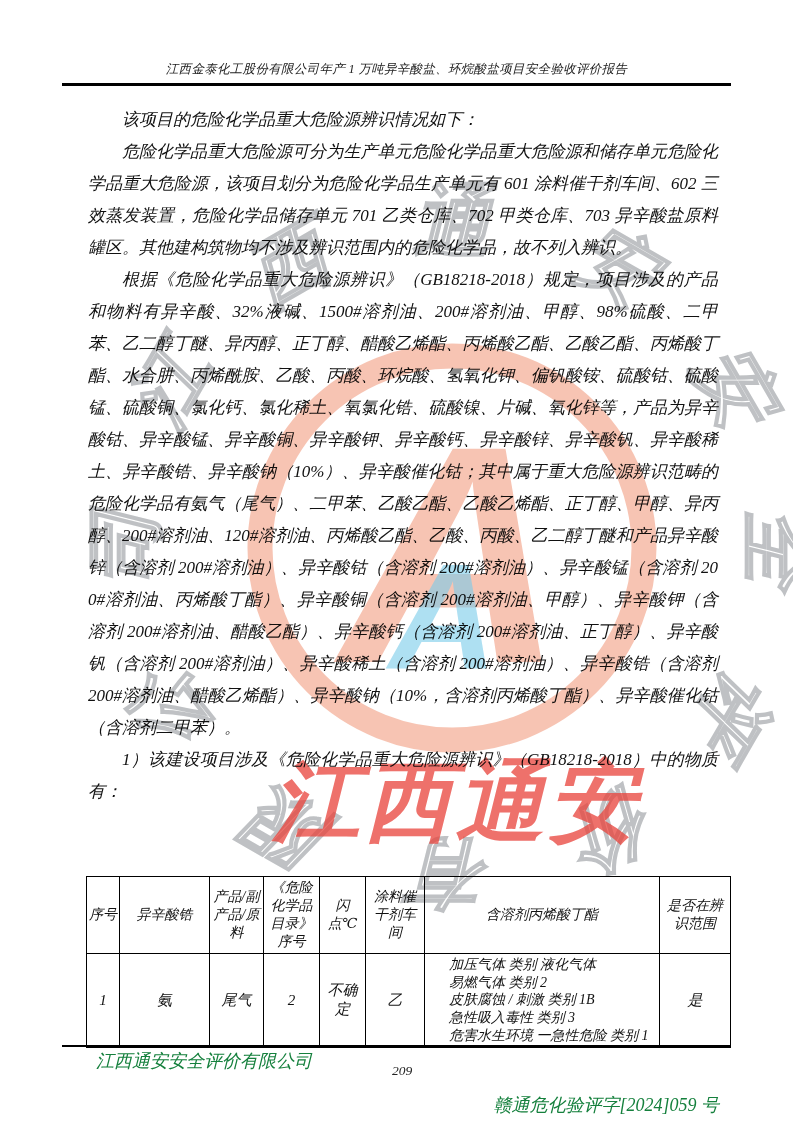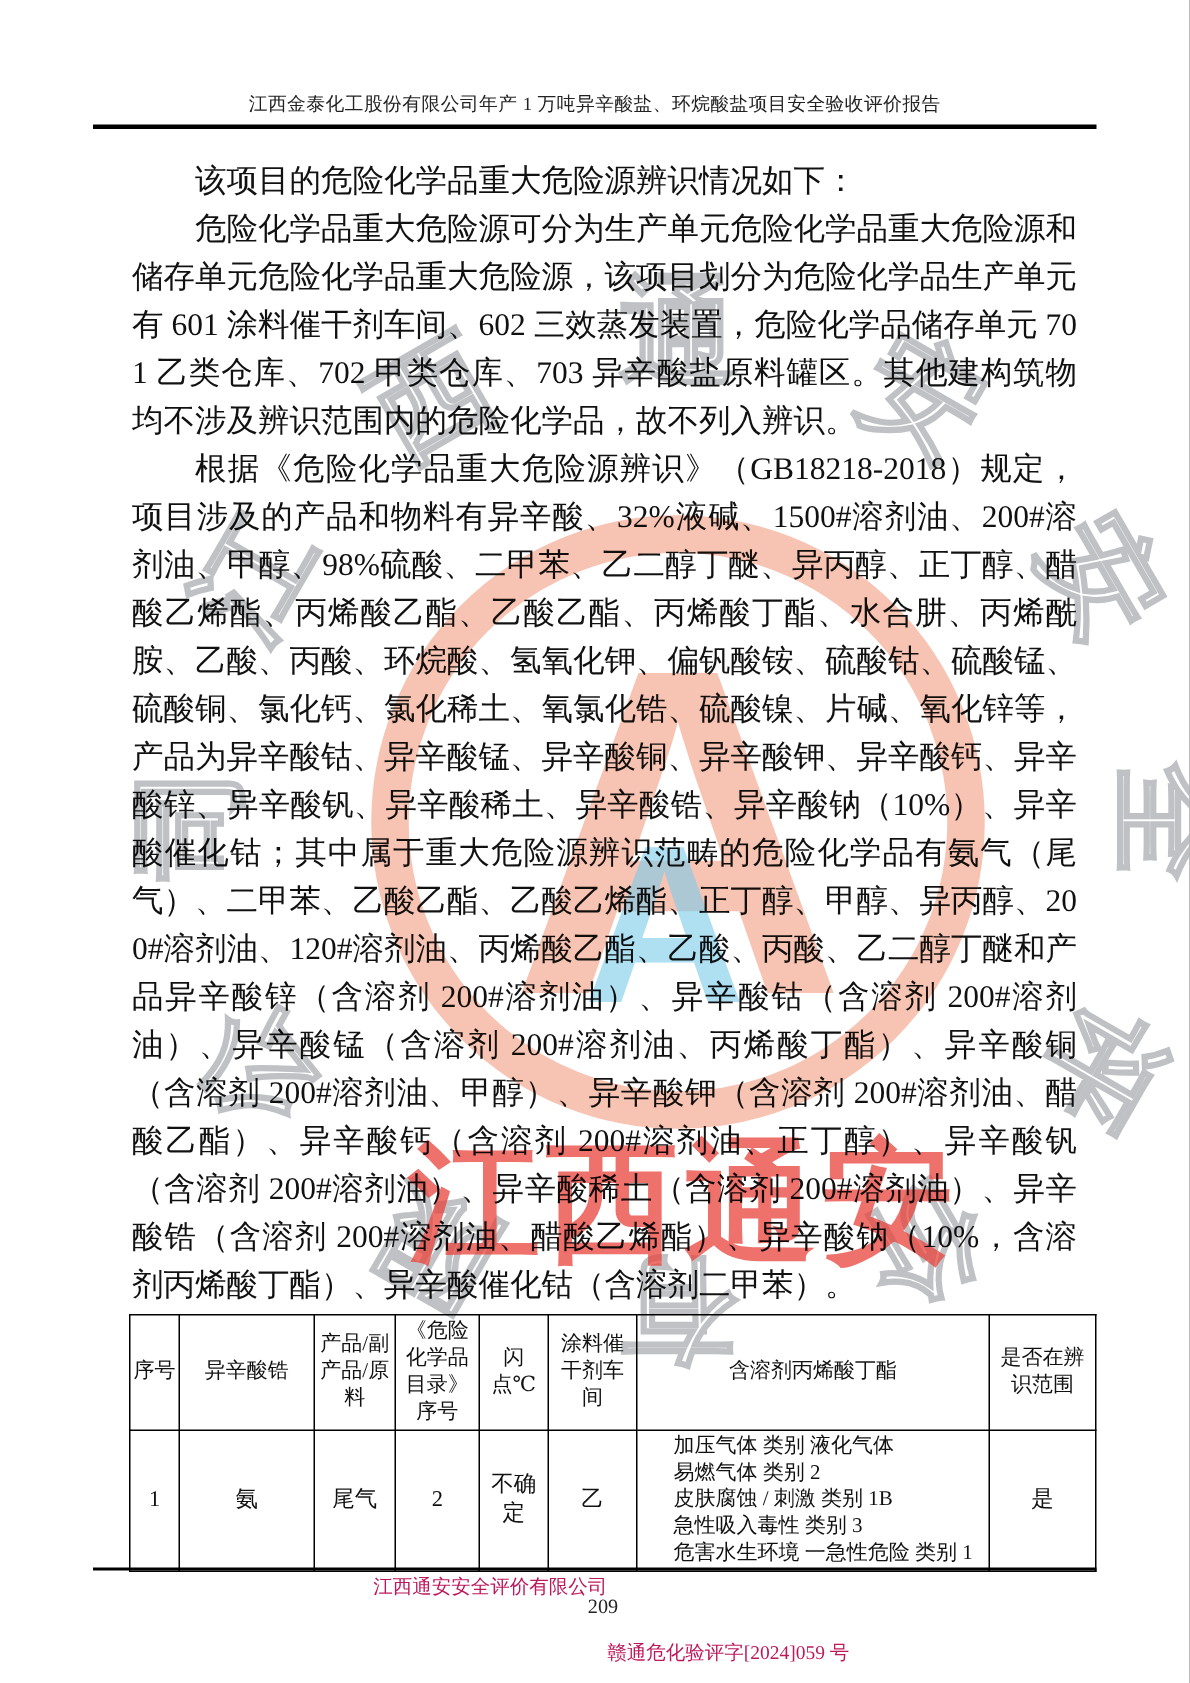--- a/index.html
+++ b/index.html
@@ -3,40 +3,41 @@
 <meta charset="utf-8">
 <style>
   html,body{margin:0;padding:0;background:#8a8a8a;}
   .page{
     position:relative;
     width:793px;height:1122px;
     background:#ffffff;
     overflow:hidden;
     font-family:"Liberation Serif","DejaVu Serif",serif;
     color:#111;
+    font-style:italic;
   }
   
   .doc-header-title{
     position:absolute;top:61px;left:0;right:0;
     text-align:center;
     font-size:12.5px;
     letter-spacing:.3px;
     color:#222;
   }
   .head-rule{
     position:absolute;top:83px;left:62px;width:669px;height:3px;
     background:#000;
   }
   
   .content{
     position:absolute;top:104px;left:88px;width:630px;
   }
   .content p{
     margin:0;
-    font-size:21px;
+    font-size:17px;
     line-height:32px;
     text-align:justify;
     text-indent:2em;
     word-break:break-all;
   }
   
   .table-block{
     position:absolute;top:876px;left:86px;width:645px;
     background:#fff;
   }
@@ -64,22 +65,22 @@
   }
   tr.hdr th{height:68px;font-size:14px;}
   tr.r1 td{height:88px;font-size:15px;}
   
   .foot-rule{
     position:absolute;top:1045px;left:62px;width:669px;height:2px;
     background:#000;
   }
   .footer-row{
     position:absolute;top:1049px;left:62px;width:669px;
-    display:flex;justify-content:center;
-    font-size:13px;color:#be185d;
+    display:flex;justify-content:space-between;
+    font-size:18px;color:#15803d;
   }
   .footer-row .fl{padding-left:34px;}
   .footer-row .fr{padding-right:12px;margin-top:44px;}
   .page-num{
     position:absolute;top:1063px;left:0;right:0;
     text-align:center;font-size:13.5px;color:#222;margin-left:11px;
   }
   
   .watermark{
     position:absolute;inset:0;

